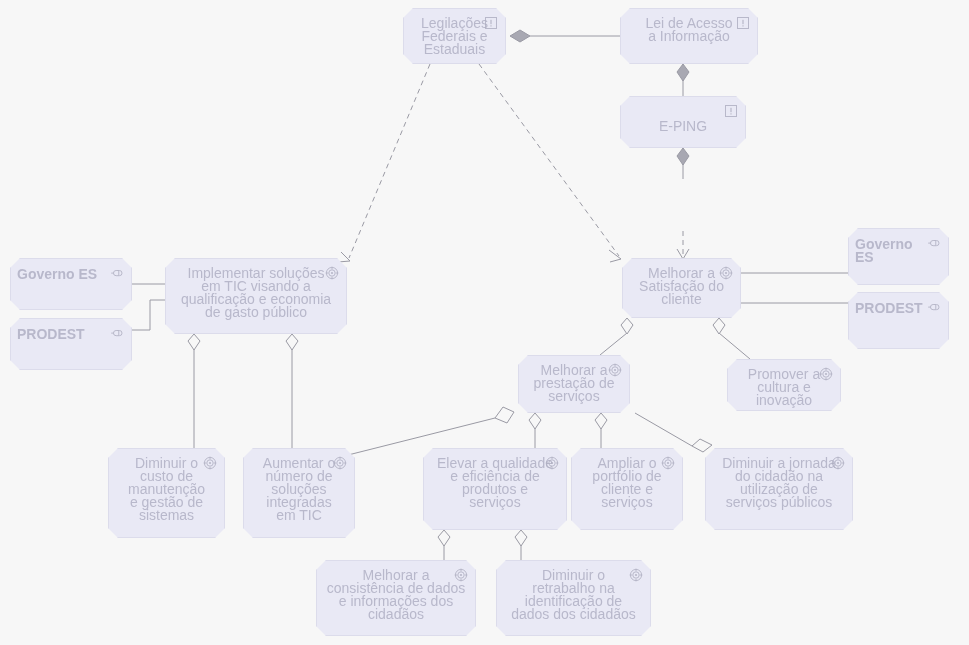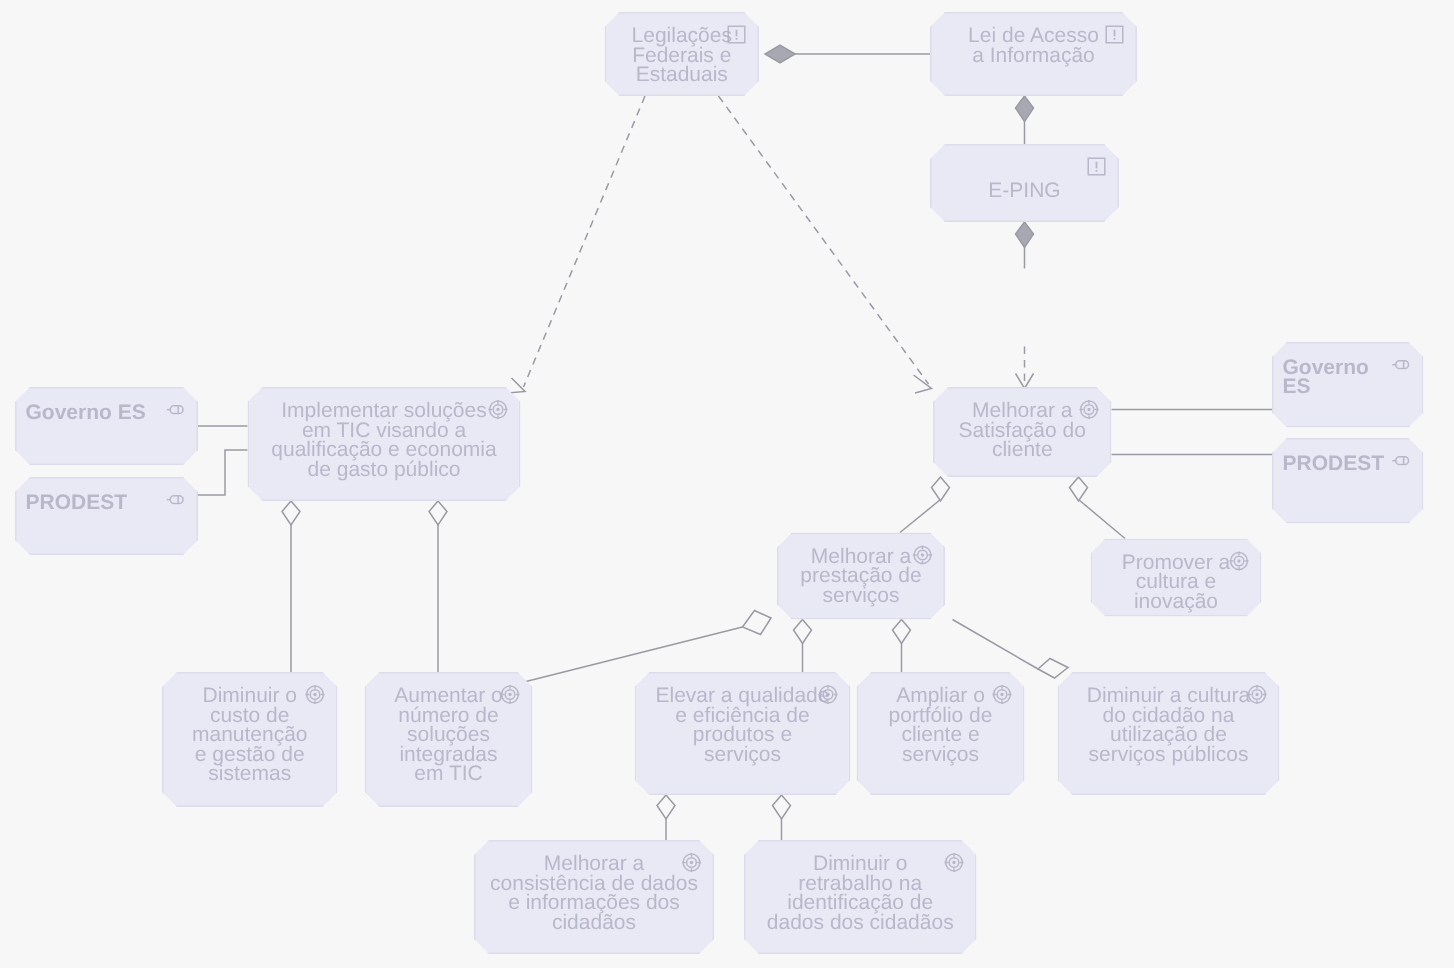--- a/index.html
+++ b/index.html
@@ -333,21 +333,21 @@
           <circle cx="7" cy="7" r="1.1" fill="#b0b0c2"></circle>
           <line x1="7" y1="0.6" x2="7" y2="3.2" stroke="#b0b0c2" stroke-width="1"></line>
           <line x1="7" y1="10.8" x2="7" y2="13.4" stroke="#b0b0c2" stroke-width="1"></line>
           <line x1="0.6" y1="7" x2="3.2" y2="7" stroke="#b0b0c2" stroke-width="1"></line>
           <line x1="10.8" y1="7" x2="13.4" y2="7" stroke="#b0b0c2" stroke-width="1"></line>
         </svg>
       </span>
   </div>
 
   <div class="node" style="left:705px;top:448px;width:148px;height:82px;">
-    <span class="label">Diminuir a cultura
+    <span class="label">Diminuir a jornada
 do cidadão na
 utilização de
 serviços públicos</span>
     <span class="ic">
         <svg viewBox="0 0 14 14">
           <circle cx="7" cy="7" r="5.6" fill="none" stroke="#b0b0c2" stroke-width="1"></circle>
           <circle cx="7" cy="7" r="3.2" fill="none" stroke="#b0b0c2" stroke-width="1"></circle>
           <circle cx="7" cy="7" r="1.1" fill="#b0b0c2"></circle>
           <line x1="7" y1="0.6" x2="7" y2="3.2" stroke="#b0b0c2" stroke-width="1"></line>
           <line x1="7" y1="10.8" x2="7" y2="13.4" stroke="#b0b0c2" stroke-width="1"></line>

